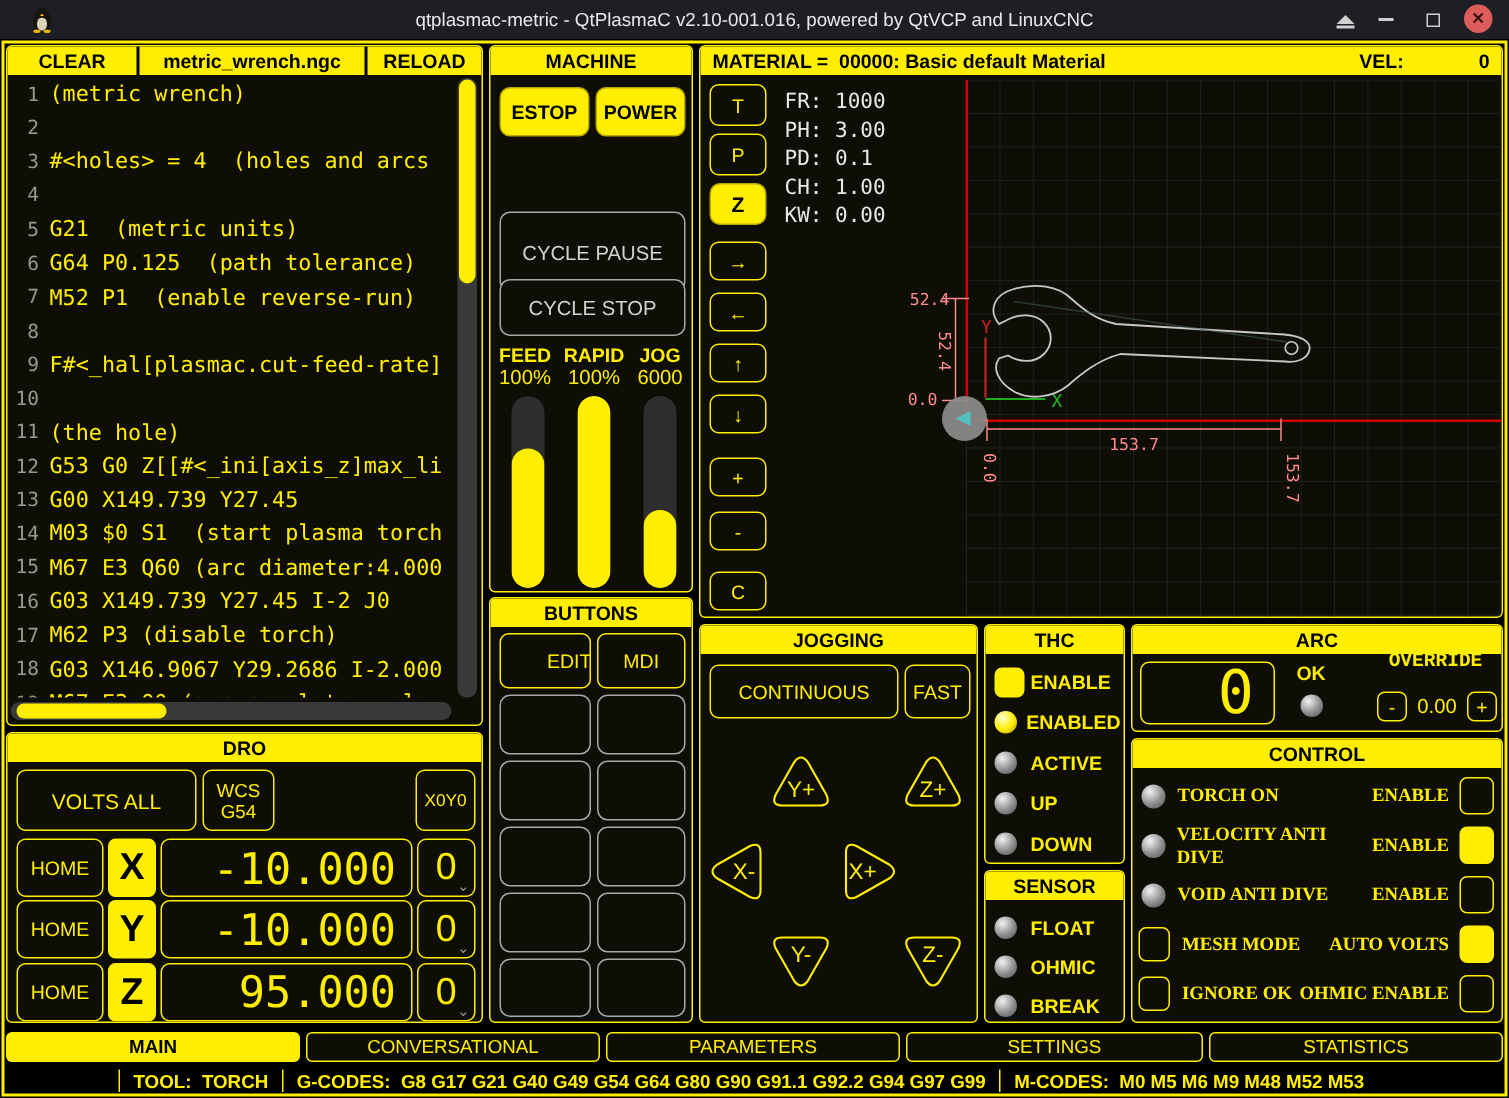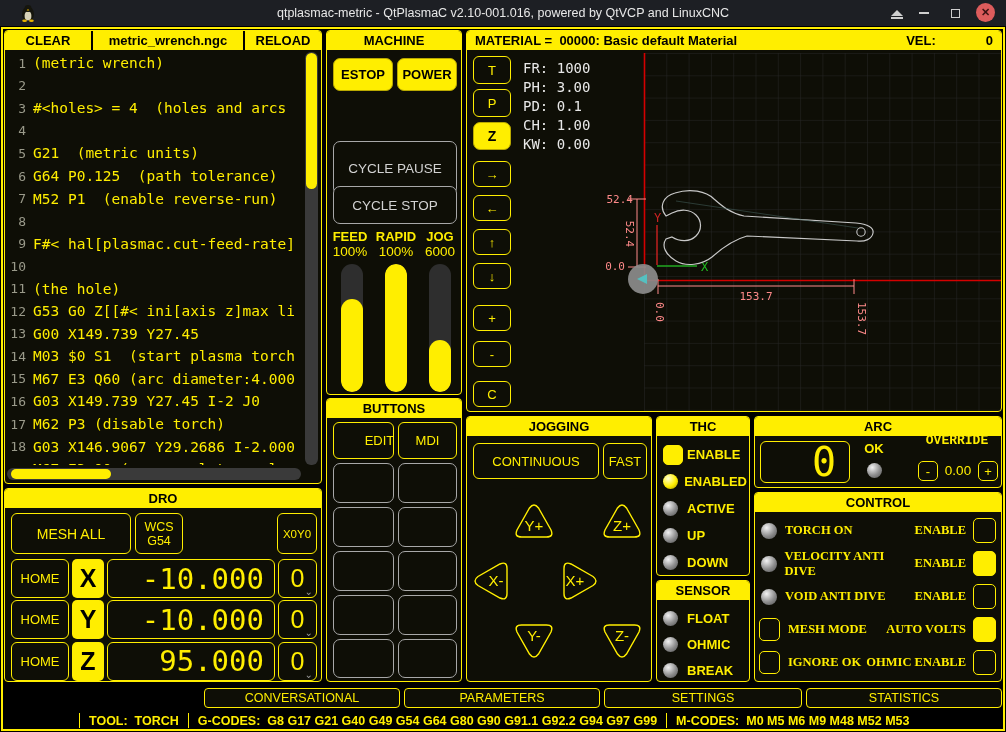--- a/index.html
+++ b/index.html
@@ -224,21 +224,21 @@
     <div id="vscroll">
         <div id="vthumb"></div>
       </div>
     <div id="hscroll">
         <div id="hthumb"></div>
       </div>
   </div>
 
   <div class="panel" style="left:4px; top:488px; width:318px; height:194px;">
     <div class="phead">DRO</div>
-    <div class="ybtn" style="left:6px; top:24px; width:120px; height:41px; font-size:14px;">MESH ALL</div>
+    <div class="ybtn" style="left:6px; top:24px; width:120px; height:41px; font-size:14px;">VOLTS ALL</div>
     <div class="ybtn" style="left:130px; top:24px; width:48px; height:41px; flex-direction:column; font-size:12.5px; line-height:14px;">
       <span>WCS</span>
         <span>G54</span>
     </div>
     <div class="ybtn" style="left:272px; top:24px; width:40px; height:41px; font-size:11.5px;">X0Y0</div>
 
     <div style="position:absolute; left:0; top:69px; width:318px; height:124px;">
 
         <div style="position:relative; height:41.3px;">
           <div class="ybtn" style="left:6px; top:1px; width:58px; height:39px;">HOME</div>
@@ -542,20 +542,21 @@
         <div class="ctl-row">
           <div class="ind checkbox-off"></div>
           <span class="lbl">IGNORE OK</span>
           <div class="grow"></div>
           <span class="lbl">OHMIC ENABLE</span>
           <div class="ind-r checkbox-off" style="margin-right:5px;"></div>
         </div>
       </div>
   </div>
 
+  <div class="tab active" style="left:4px;  width:196px;">MAIN</div>
   <div class="tab inactive" style="left:204px; width:196px;">CONVERSATIONAL</div>
   <div class="tab inactive" style="left:404px; width:196px;">PARAMETERS</div>
   <div class="tab inactive" style="left:604px; width:198px;">SETTINGS</div>
   <div class="tab inactive" style="left:806px; width:196px;">STATISTICS</div>
 
   <div id="statusbar">
     <div class="ssep"></div>
       <span>TOOL:  TORCH</span>
     <div class="ssep"></div>
       <span>G-CODES:  G8 G17 G21 G40 G49 G54 G64 G80 G90 G91.1 G92.2 G94 G97 G99</span>

